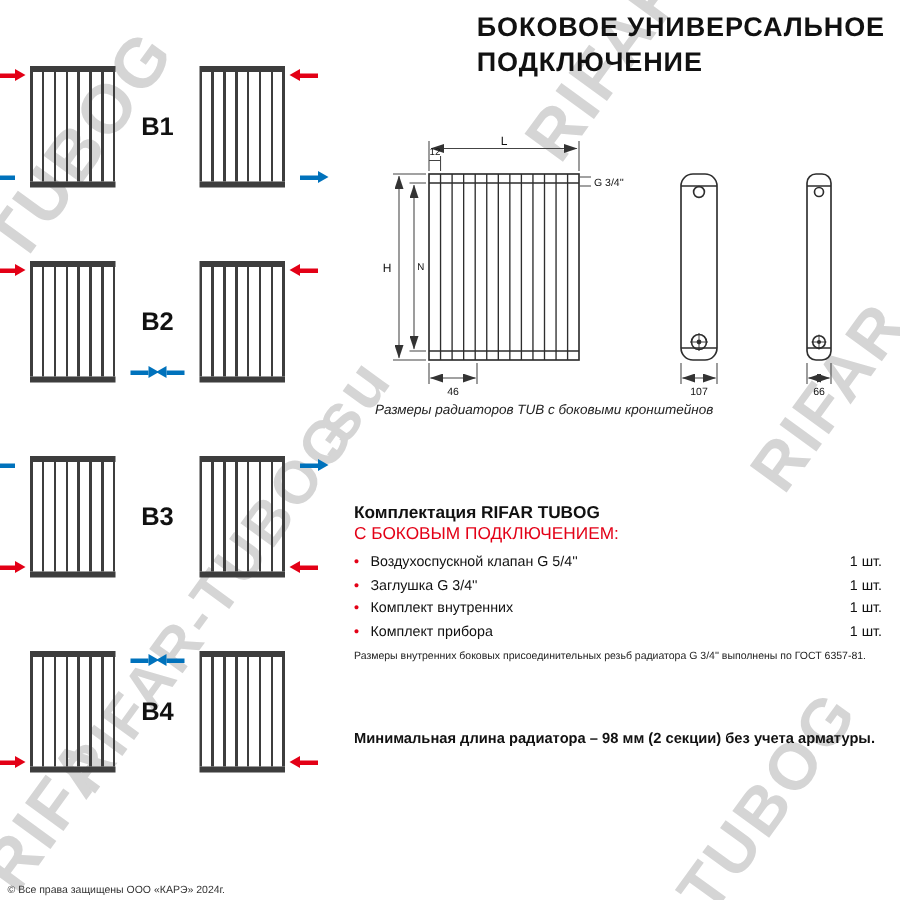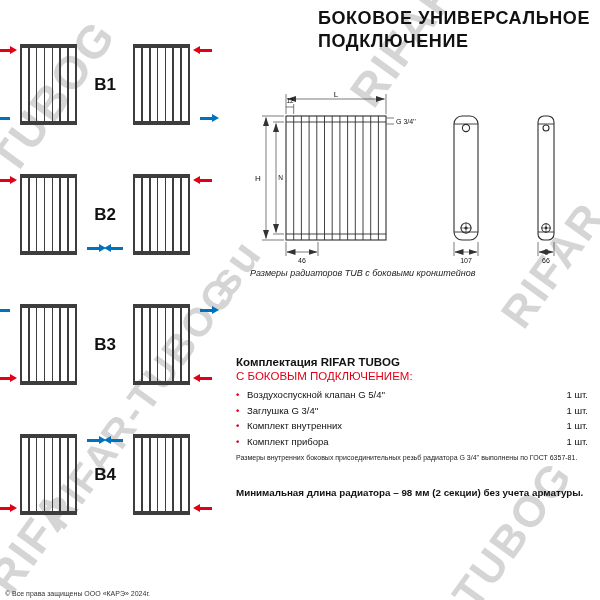--- a/index.html
+++ b/index.html
@@ -44,21 +44,21 @@
     border-right:7px solid currentColor;border-top:4.4px solid transparent;border-bottom:4.4px solid transparent;
   }
   .pos-top-left{top:5px;left:-22px;}
   .pos-bottom-left{bottom:5px;left:-22px;}
   .pos-top-right{top:5px;right:-22px;}
   .pos-bottom-right{bottom:5px;right:-22px;}
   
   #drawing{position:absolute;left:248px;top:90px;z-index:1;}
   .caption{position:absolute;left:250px;top:268px;z-index:1;font-size:9px;font-style:italic;color:#222;}
   
-  .equipment{position:absolute;left:236px;top:356px;width:352px;z-index:1;}
+  .equipment{position:absolute;left:236px;top:336px;width:352px;z-index:1;}
   .eq-h1{font-size:11.5px;font-weight:bold;margin:0 0 2px;}
   .eq-h2{font-size:11.5px;font-weight:normal;color:var(--accent);margin:0 0 7px;}
   .eq-item{display:flex;align-items:baseline;font-size:9.5px;margin-bottom:4.5px;}
   .eq-bullet{color:var(--accent);width:11px;font-weight:bold;}
   .eq-name{flex:1;}
   .eq-note{font-size:7px;margin-top:7px;color:#222;white-space:nowrap;}
   
   .description{position:absolute;left:236px;top:470px;width:352px;z-index:1;font-size:10px;line-height:1.5;text-align:justify;}
   .min-length{font-weight:bold;margin-top:16px;font-size:9.8px;}
   

